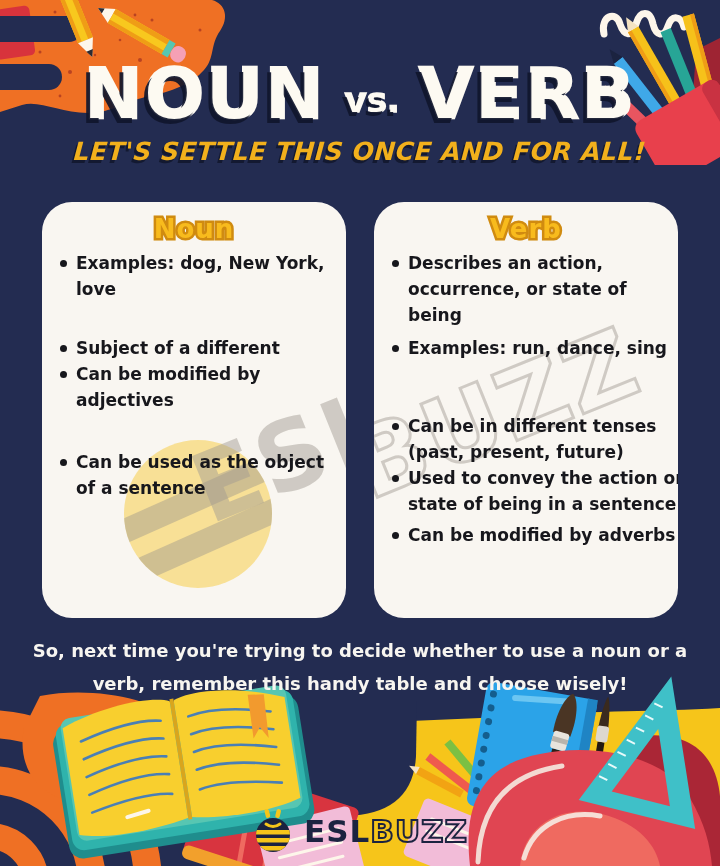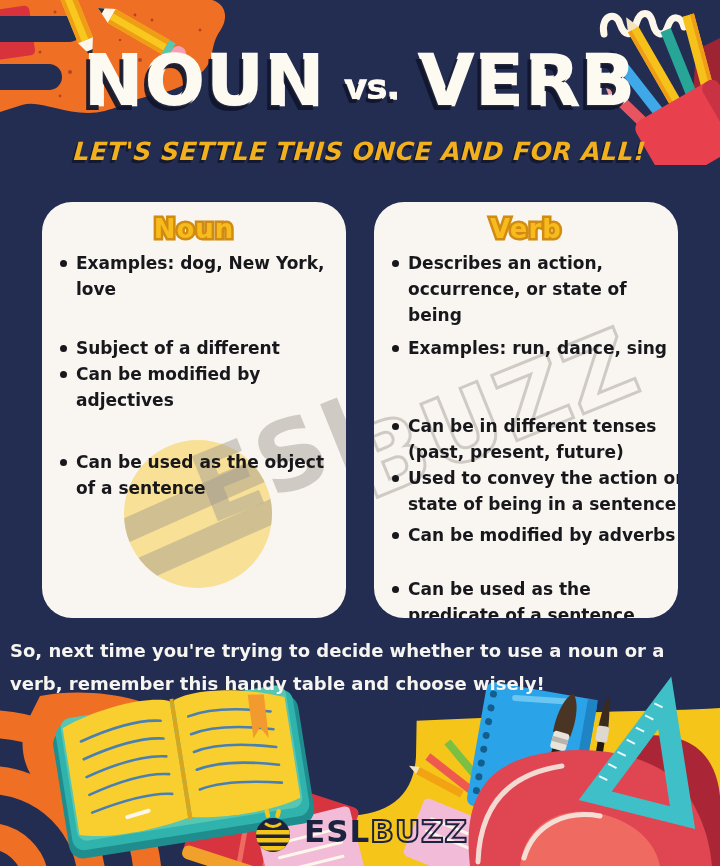--- a/index.html
+++ b/index.html
@@ -7,21 +7,21 @@
     position:relative;width:720px;height:866px;overflow:hidden;
     background:#232c51;
     font-family:"DejaVu Sans","Liberation Sans",sans-serif;
   }
   .decor{position:absolute;pointer-events:none;}
   #decor-tl{top:0;left:0;z-index:1;}
   #decor-tr{top:0;right:0;z-index:1;}
   #decor-bottom{bottom:0;left:0;z-index:1;}
 
   
-  .title-row{position:absolute;top:40px;left:0;width:720px;text-align:center;z-index:2;}
+  .title-row{position:absolute;top:53px;left:0;width:720px;text-align:center;z-index:2;}
   .title-word{
     display:inline-block;font-size:70px;font-weight:900;letter-spacing:2px;
     color:#fdfaf2;-webkit-text-stroke:2.5px #fdfaf2;paint-order:stroke fill;
     text-shadow:-4px 5px 0 rgba(16,22,44,.92);
   }
   .title-vs{
     display:inline-block;font-size:34px;font-weight:900;margin:0 14px;
     color:#fdfaf2;-webkit-text-stroke:1.5px #fdfaf2;paint-order:stroke fill;
     text-shadow:-3px 4px 0 rgba(16,22,44,.92);position:relative;top:-6px;
   }
@@ -74,21 +74,21 @@
   }
   .wm-circle::before,.wm-circle::after{
     content:"";position:absolute;width:210px;height:24px;left:-30px;
     background:rgba(150,145,138,.42);transform:rotate(-24deg);
   }
   .wm-circle::before{top:46px;}
   .wm-circle::after{top:92px;}
 
   
   .conclusion{
-    position:absolute;top:634px;left:10px;width:700px;z-index:2;
+    position:absolute;top:634px;left:10px;width:700px;z-index:2;text-align:center;
     font-size:18px;line-height:33px;font-weight:bold;color:#f7f5f0;white-space:pre-line;
   }
 
   
   .brand{
     position:absolute;bottom:12px;left:0;width:720px;z-index:3;
     display:flex;align-items:center;justify-content:center;gap:10px;
   }
   .brand-name{font-size:31px;font-weight:900;letter-spacing:1px;display:flex;}
   .brand-solid{color:#1b2340;}
@@ -209,22 +209,20 @@
 
         <li><span>Describes an action,
 occurrence, or state of
 being</span></li>
             <li><span>Examples: run, dance, sing</span></li>
             <li><span>Can be in different tenses
 (past, present, future)</span></li>
             <li><span>Used to convey the action or
 state of being in a sentence</span></li>
             <li><span>Can be modified by adverbs</span></li>
-            <li><span>Can be used as the
-predicate of a sentence</span></li>
           </ul>
       </div>
     </div>
 
   </div>
 
   <div class="conclusion">So, next time you're trying to decide whether to use a noun or a
 verb, remember this handy table and choose wisely!</div>
 
   <svg id="decor-bottom" class="decor" width="720" height="200" viewBox="0 0 720 200">

